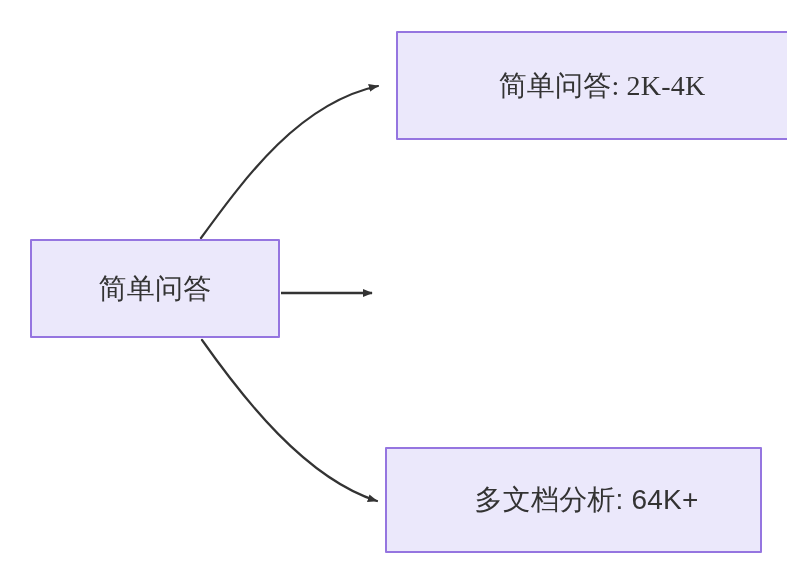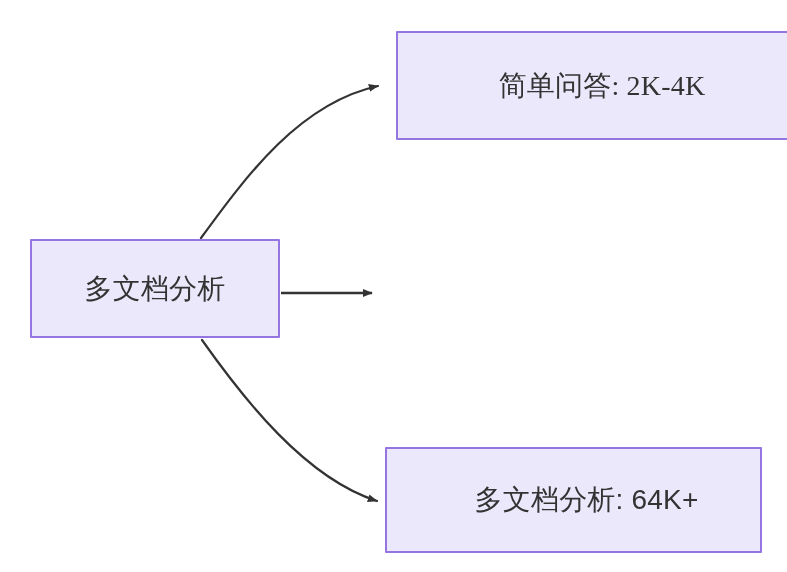--- a/index.html
+++ b/index.html
@@ -86,21 +86,21 @@
     </defs>
 
     <path d="M 201 238 C 247 175, 300 103, 378 86" fill="none" stroke="#333333" stroke-width="2.2" stroke-linecap="round" marker-end="url(#arrowhead)"></path>
 
     <path d="M 281 293 L 372 293" fill="none" stroke="#333333" stroke-width="2.4" stroke-linecap="butt" marker-end="url(#arrowhead)"></path>
 
     <path d="M 202 340 C 243 398, 305 478, 377 501" fill="none" stroke="#333333" stroke-width="2.2" stroke-linecap="round" marker-end="url(#arrowhead)"></path>
   </svg>
 
   <div class="node" id="node-root">
-    <span class="node-label">多文档分析</span>
+    <span class="node-label">简单问答</span>
   </div>
 
   <div class="node" id="node-simple-qa">
     <span class="node-label">简单问答: 2K-4K</span>
   </div>
 
 
   <div class="node" id="node-multi-doc">
     <span class="node-label">多文档分析: 64K+</span>
   </div>

